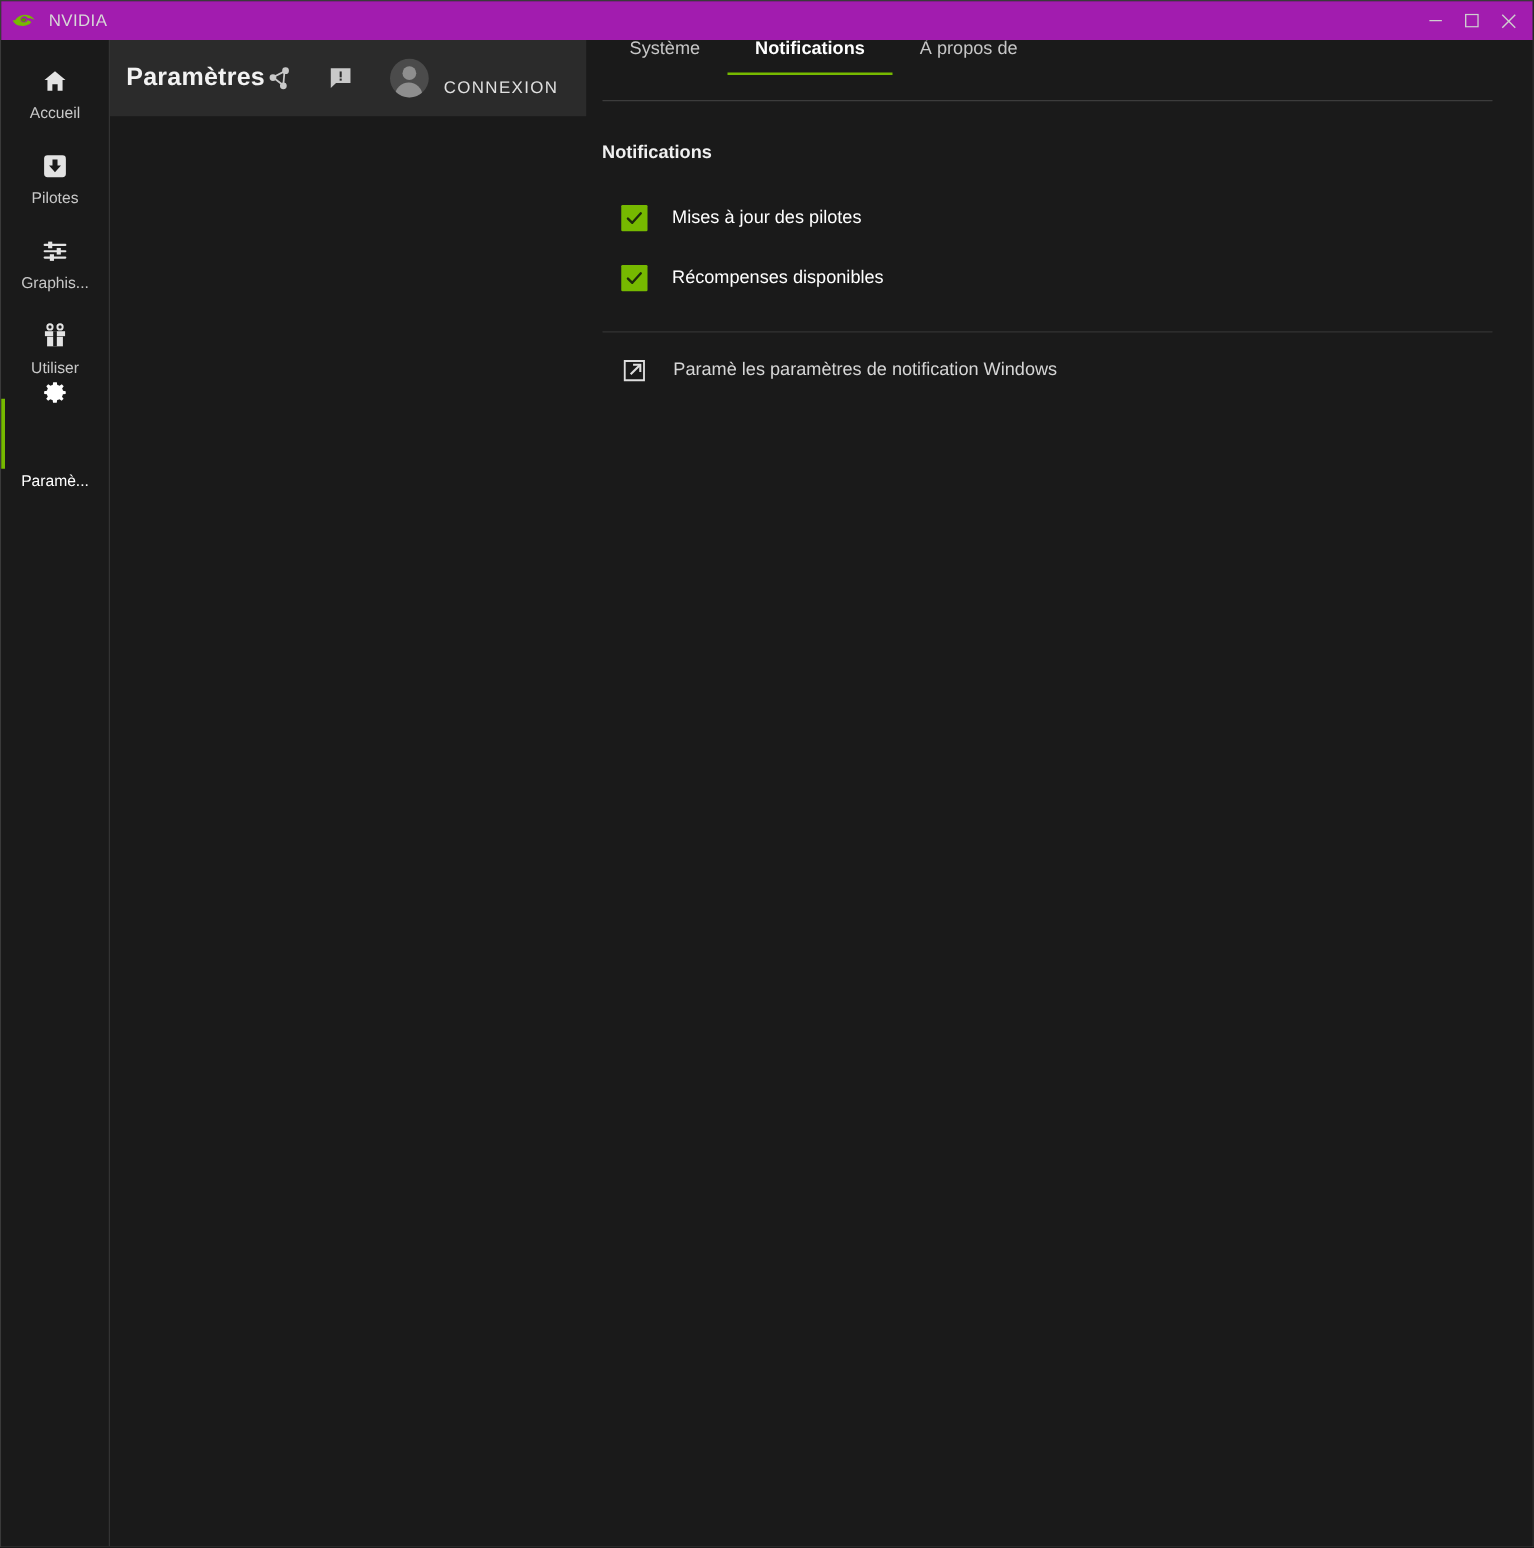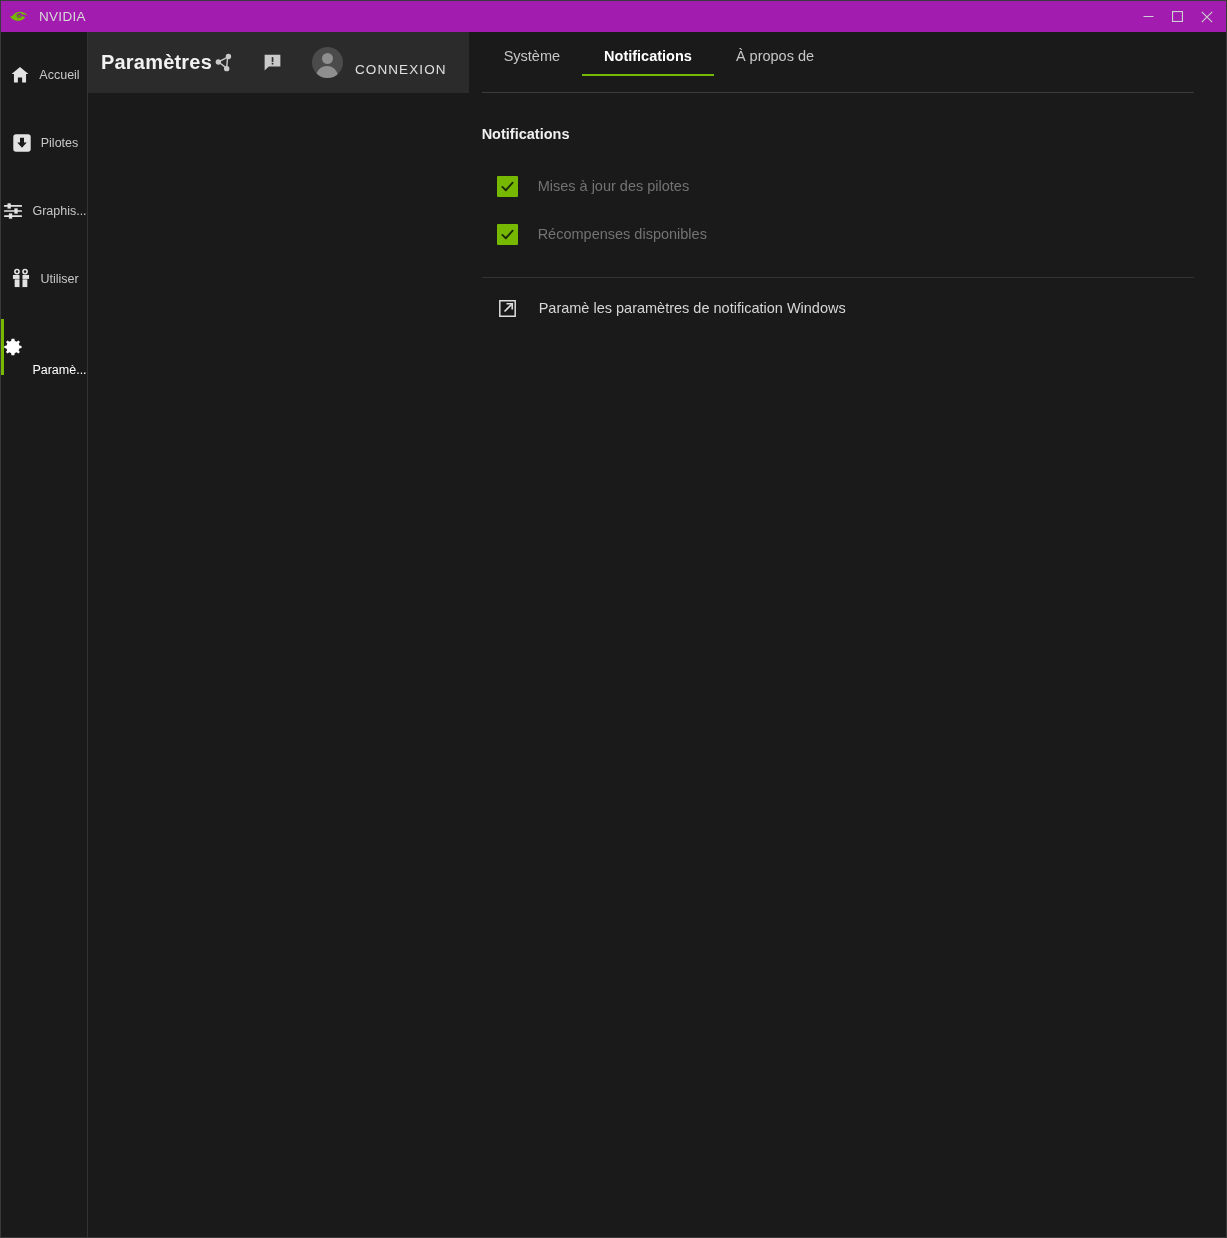--- a/index.html
+++ b/index.html
@@ -66,21 +66,21 @@
     flex: 0 0 87px;
     background: #1a1a1a;
     border-right: 1px solid #333333;
     padding-top: 9px;
     position: relative;
   }
   .nav-item {
     position: relative;
     height: 68px;
     display: flex;
-    flex-direction: row;
+    flex-direction: column;
     align-items: center;
     justify-content: center;
     gap: 7px;
     cursor: pointer;
   }
   .nav-item .nav-icon {
     width: 24px; height: 24px;
     display: flex; align-items: center; justify-content: center;
     color: #e3e3e3;
   }
@@ -170,23 +170,23 @@
   }
 
   
   .content {
     flex: 1 1 auto;
     padding: 0 32px 0 13px;
     overflow: hidden;
   }
   .tabs-row {
     display: flex;
-    align-items: center;
+    align-items: flex-start;
     border-bottom: 1px solid #3c3c3c;
-    height: 61px;
+    height: 49px;
     padding-left: 0;
     margin-left: 0;
   }
   .tab {
     position: relative;
     font-size: 14.5px;
     color: #c7c7c7;
     padding: 0 22px 12px 22px;
     cursor: pointer;
     line-height: 1;
@@ -225,21 +225,21 @@
     width: 21px; height: 21px;
     flex: 0 0 21px;
     background: #76b900;
     display: flex;
     align-items: center;
     justify-content: center;
     border-radius: 1px;
   }
   .option-label {
     font-size: 14.5px;
-    color: #737373;
+    color: #ffffff;
   }
   .divider {
     height: 1px;
     background: #333333;
     margin: 19px 0 0 0;
   }
   .link-row {
     display: flex;
     align-items: center;
     gap: 20px;

